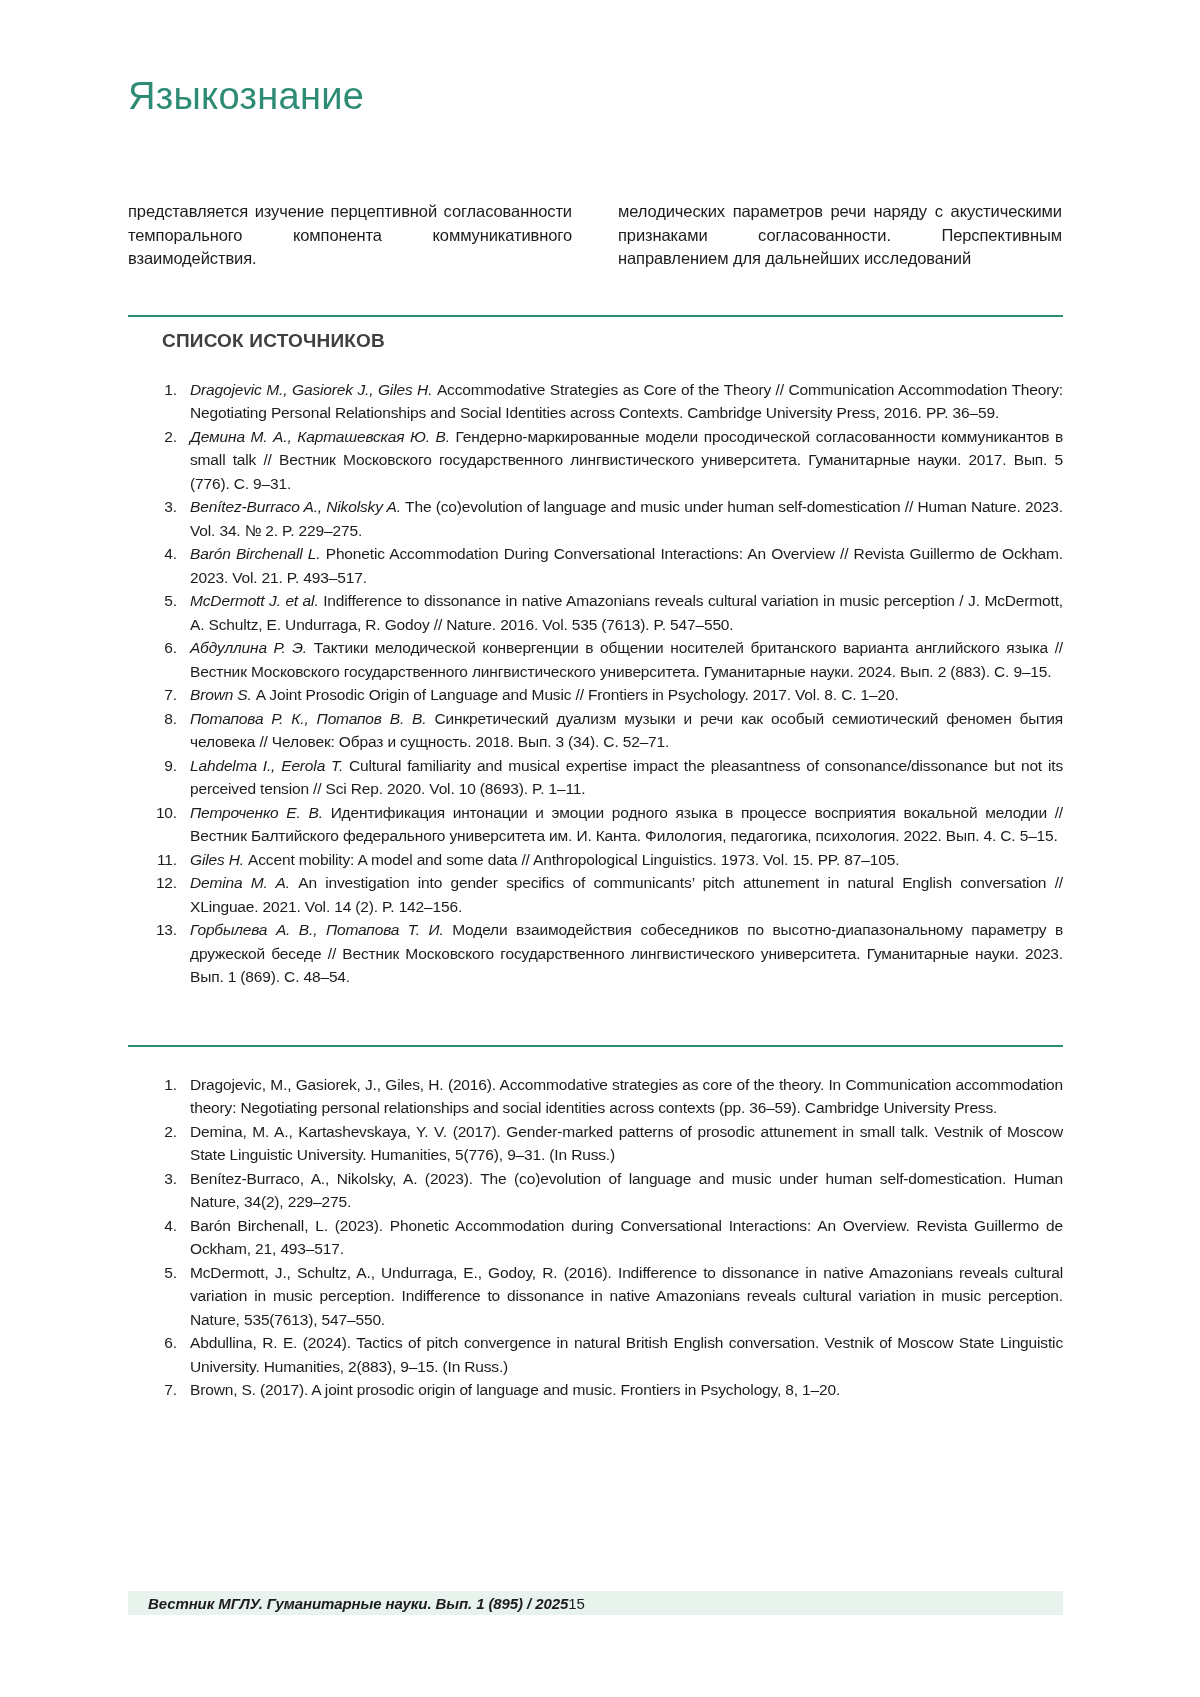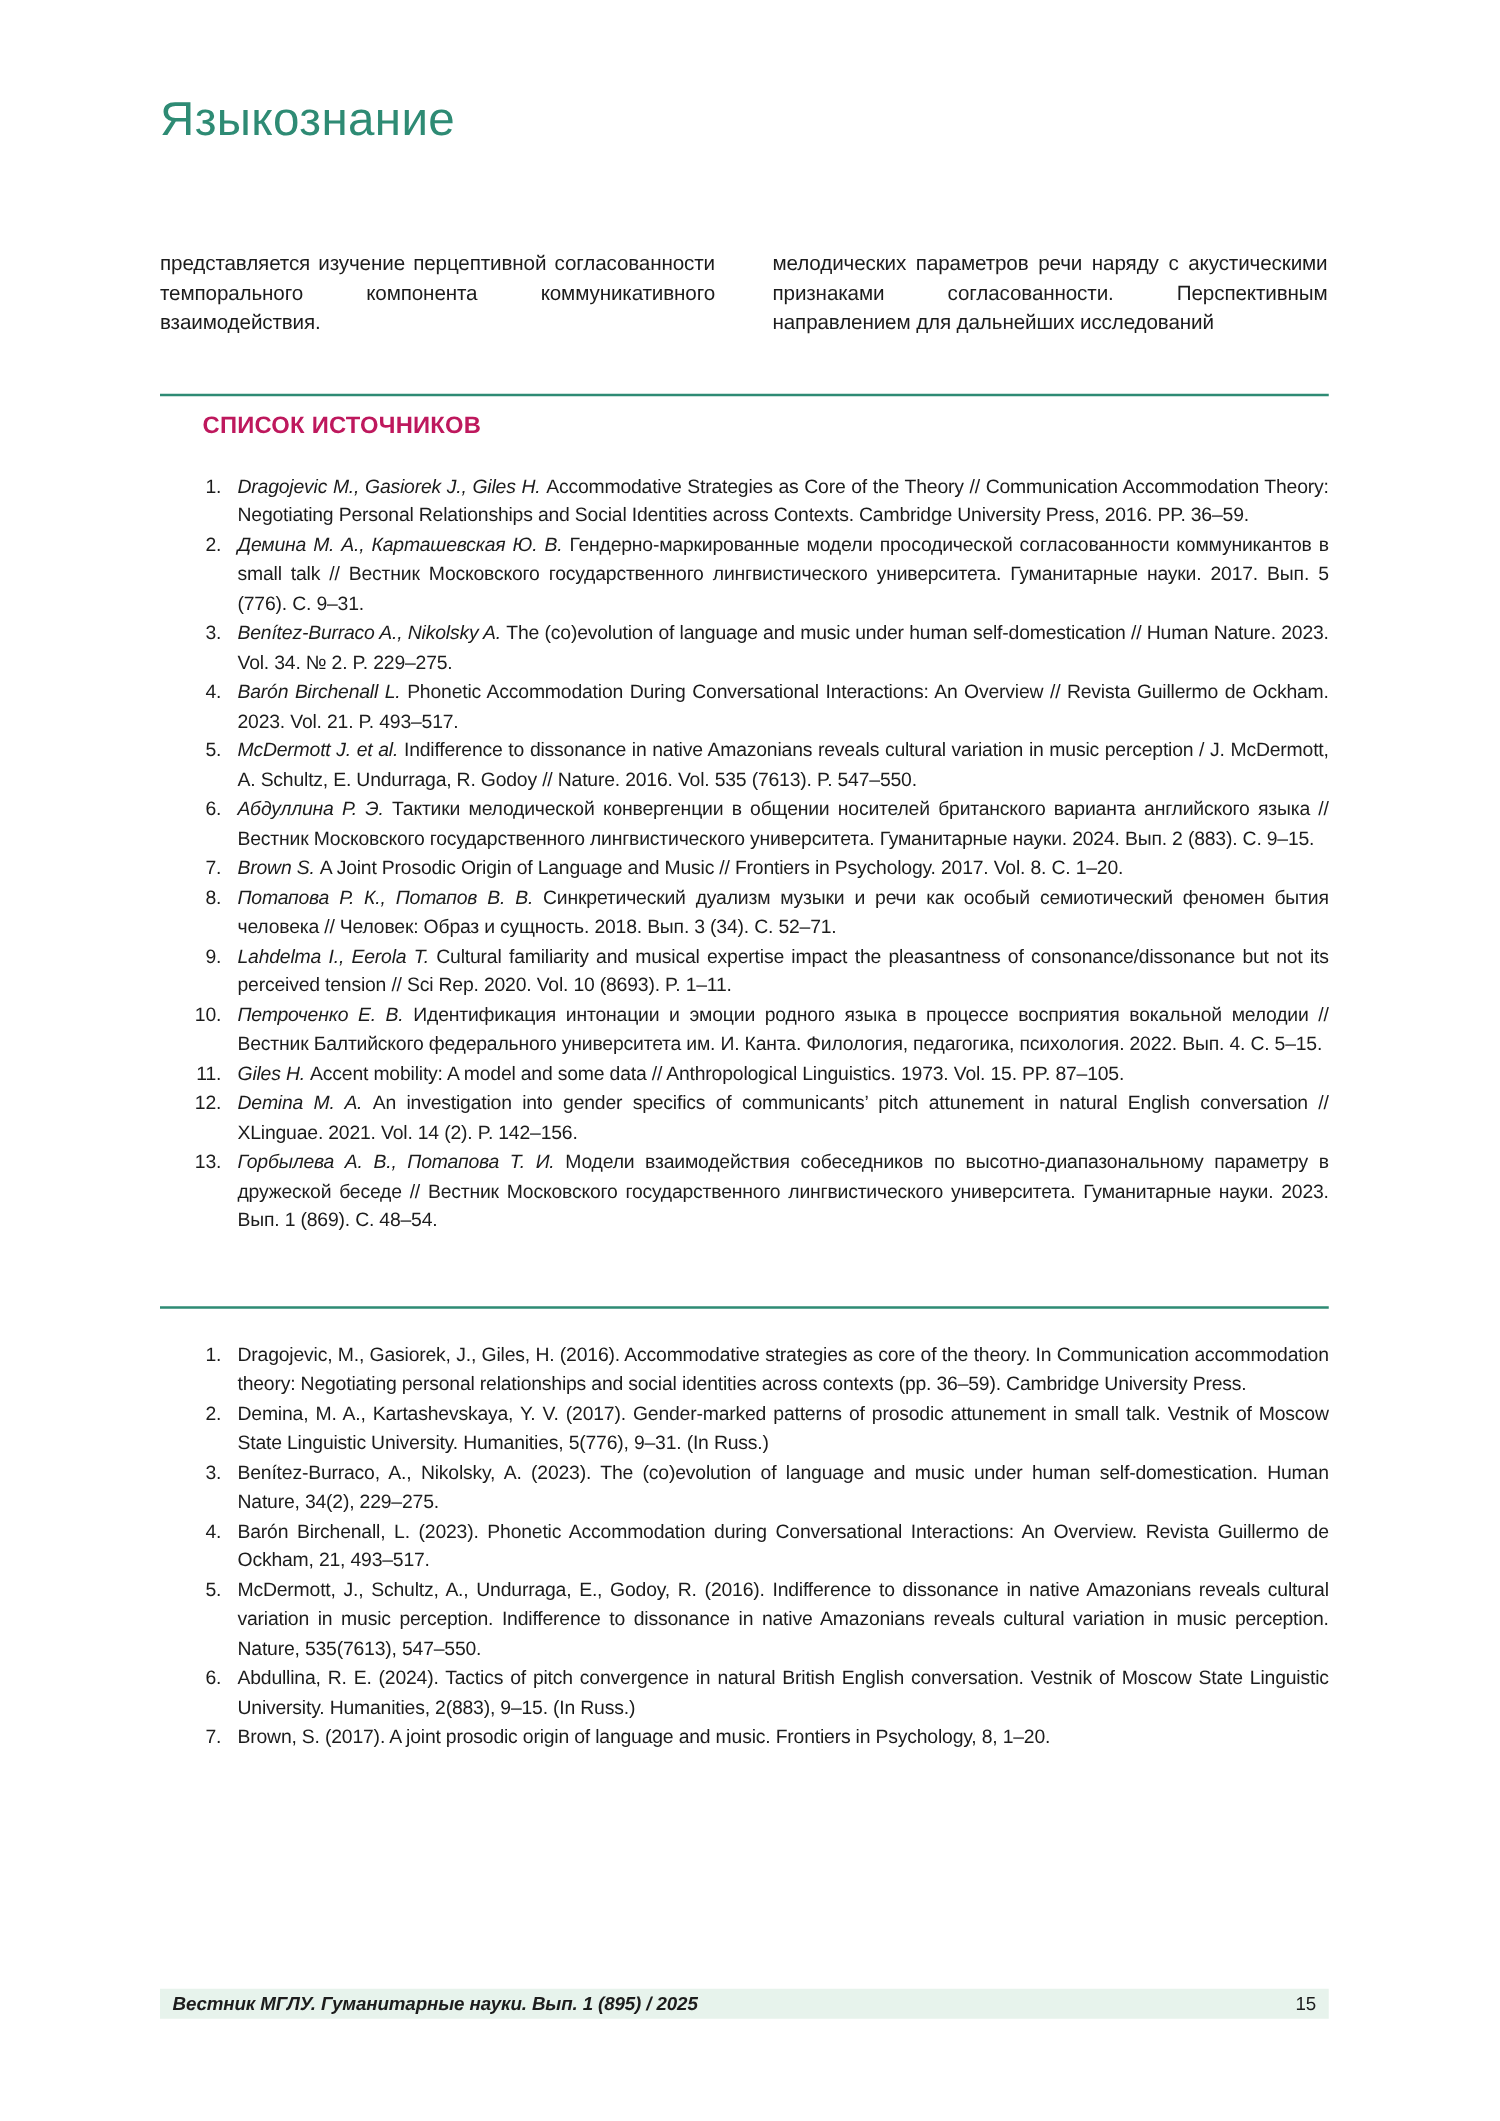--- a/index.html
+++ b/index.html
@@ -54,21 +54,21 @@
     border: none;
     border-top: 2px solid #2E8B74;
     margin: 0;
     width: 100%;
   }
   .section-heading {
     margin: 13px 0 0 34px;
     font-size: 19px;
     line-height: 22px;
     font-weight: 700;
-    color: #be185d;
+    color: #404040;
     letter-spacing: 0.2px;
   }
   .ref-list {
     list-style: none;
     margin: 26px 0 0 0;
     padding: 0;
     font-size: 15.5px;
     line-height: 23.5px;
     letter-spacing: -0.15px;
     text-align: justify;
@@ -86,24 +86,23 @@
   }
   .ref-authors { font-style: italic; }
   .footer {
     position: absolute;
     left: 128px;
     top: 1591px;
     width: 935px;
     height: 24px;
     background: #E7F3EC;
     box-sizing: border-box;
-    padding: 0 10px;
+    padding: 0 20px;
     display: flex;
     align-items: center;
-    justify-content: space-between;
     font-size: 15px;
   }
   .footer-journal {
     font-style: italic;
     font-weight: 700;
     letter-spacing: -0.1px;
   }
   .footer-page { font-weight: 400; }
 </style>
 </head>

